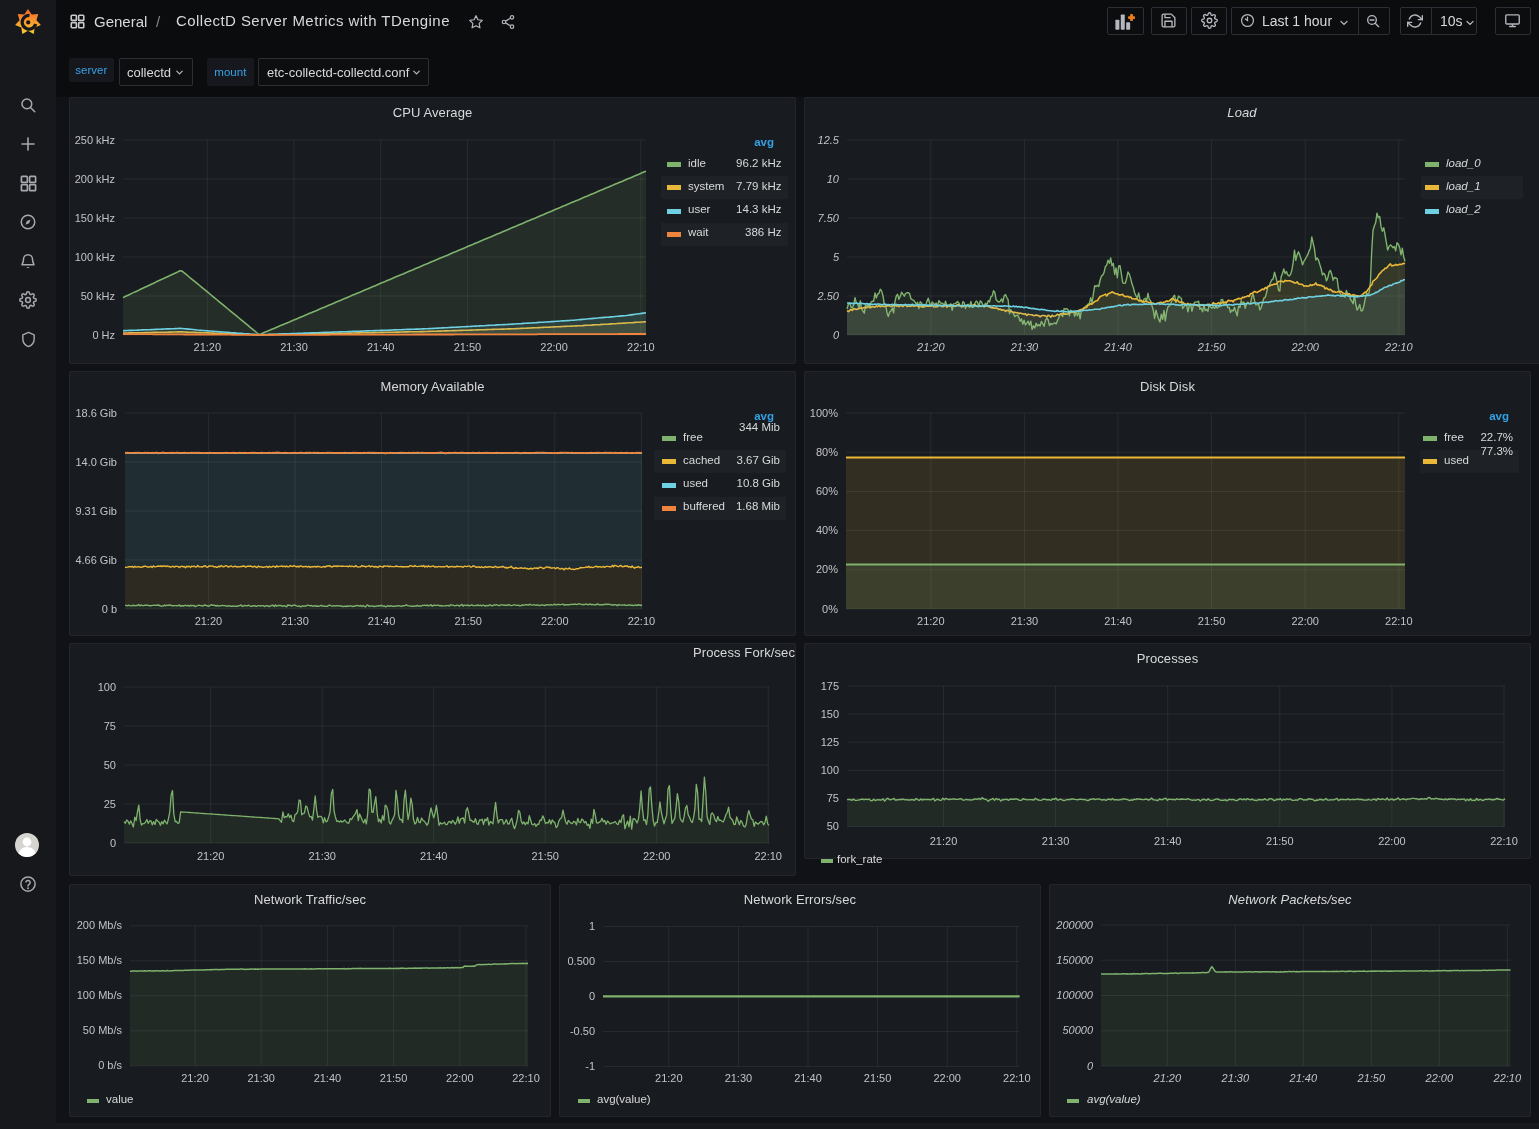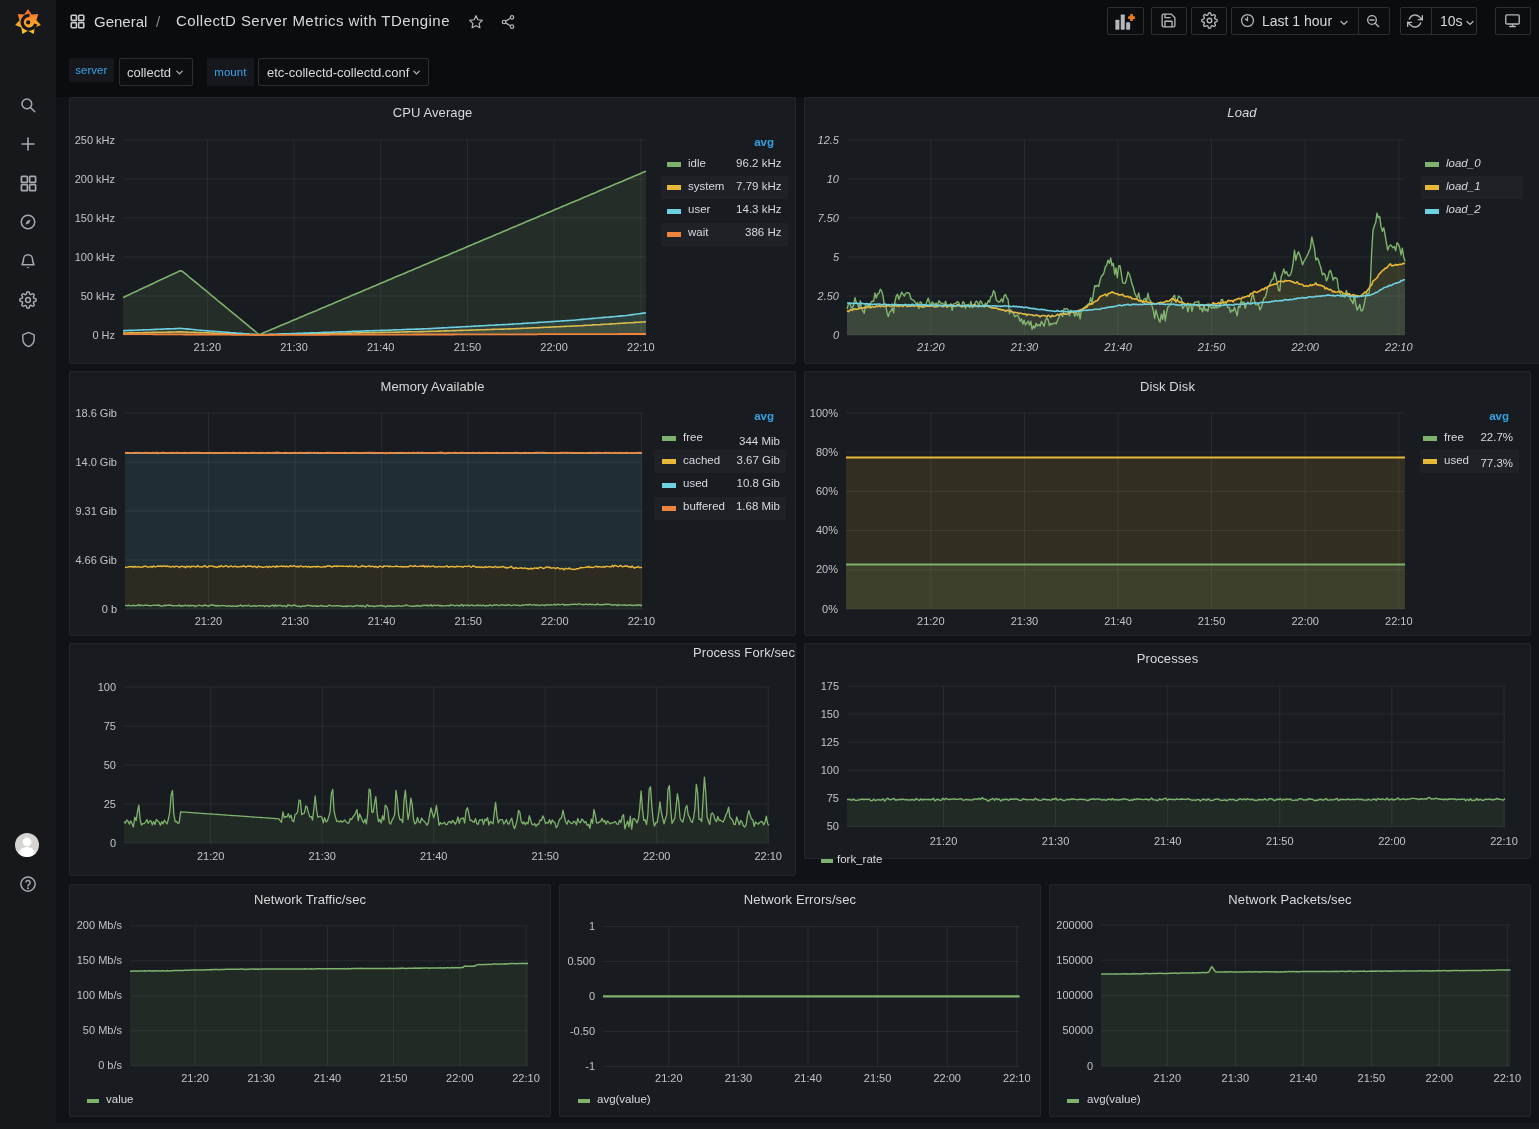--- a/index.html
+++ b/index.html
@@ -295,21 +295,21 @@
 <polygon points="55.0,81.1 56.2,81.3 57.5,81.1 58.7,81.2 59.9,81.3 61.2,81.2 62.4,81.3 63.6,81.4 64.9,81.1 66.1,81.4 67.3,81.1 68.6,81.1 69.8,81.3 71.0,81.4 72.3,81.3 73.5,81.2 74.7,81.2 76.0,81.2 77.2,81.1 78.4,81.3 79.7,81.2 80.9,81.5 82.1,81.2 83.4,81.2 84.6,81.3 85.8,81.1 87.1,81.2 88.3,81.6 89.5,81.2 90.8,81.4 92.0,81.1 93.3,80.9 94.5,81.3 95.7,81.2 97.0,81.3 98.2,81.2 99.4,81.2 100.7,81.1 101.9,81.4 103.1,81.1 104.4,81.4 105.6,81.2 106.8,81.1 108.1,81.2 109.3,81.4 110.5,81.3 111.8,81.3 113.0,81.3 114.2,81.1 115.5,81.4 116.7,81.2 117.9,81.2 119.2,81.2 120.4,81.2 121.6,81.1 122.9,81.2 124.1,81.1 125.3,81.2 126.6,81.0 127.8,81.5 129.0,81.1 130.3,81.3 131.5,81.3 132.7,81.4 134.0,81.5 135.2,81.3 136.4,81.3 137.7,81.2 138.9,81.4 140.1,81.1 141.4,81.2 142.6,81.3 143.8,81.3 145.1,81.4 146.3,81.4 147.5,81.3 148.8,81.3 150.0,81.3 151.2,81.4 152.5,81.3 153.7,81.4 154.9,81.2 156.2,81.0 157.4,81.2 158.6,81.3 159.9,81.5 161.1,81.4 162.3,81.5 163.6,81.2 164.8,81.4 166.1,81.2 167.3,81.3 168.5,81.2 169.8,81.1 171.0,81.3 172.2,81.3 173.5,81.4 174.7,81.1 175.9,81.4 177.2,81.4 178.4,81.4 179.6,81.4 180.9,81.2 182.1,80.9 183.3,81.4 184.6,81.1 185.8,81.2 187.0,81.4 188.3,81.3 189.5,81.3 190.7,81.3 192.0,81.0 193.2,81.5 194.4,81.2 195.7,81.2 196.9,81.3 198.1,81.2 199.4,81.1 200.6,81.2 201.8,81.2 203.1,81.2 204.3,81.5 205.5,81.1 206.8,81.0 208.0,81.1 209.2,81.1 210.5,81.4 211.7,81.3 212.9,81.4 214.2,81.3 215.4,81.1 216.6,81.4 217.9,81.3 219.1,81.5 220.3,81.3 221.6,81.2 222.8,81.3 224.0,81.3 225.3,81.0 226.5,81.4 227.7,81.4 229.0,81.4 230.2,81.1 231.4,81.0 232.7,81.2 233.9,81.3 235.1,81.3 236.4,81.1 237.6,81.4 238.8,81.1 240.1,81.1 241.3,81.2 242.6,81.2 243.8,81.2 245.0,81.1 246.3,81.4 247.5,81.1 248.7,81.3 250.0,81.4 251.2,81.2 252.4,81.3 253.7,81.4 254.9,81.5 256.1,81.4 257.4,81.1 258.6,81.0 259.8,81.2 261.1,81.1 262.3,81.3 263.5,81.3 264.8,81.2 266.0,81.4 267.2,81.4 268.5,81.2 269.7,81.3 270.9,81.4 272.2,81.2 273.4,81.3 274.6,81.1 275.9,81.3 277.1,81.3 278.3,81.2 279.6,81.3 280.8,81.3 282.0,81.3 283.3,81.2 284.5,81.2 285.7,81.1 287.0,81.5 288.2,81.3 289.4,81.3 290.7,81.2 291.9,81.3 293.1,81.3 294.4,81.2 295.6,81.2 296.8,81.4 298.1,81.1 299.3,81.1 300.5,81.3 301.8,81.1 303.0,81.3 304.2,81.1 305.5,81.3 306.7,81.4 307.9,81.3 309.2,81.4 310.4,81.2 311.6,81.2 312.9,81.2 314.1,81.3 315.4,81.7 316.6,81.2 317.8,81.5 319.1,81.2 320.3,81.1 321.5,81.2 322.8,81.3 324.0,81.3 325.2,81.3 326.5,81.3 327.7,81.3 328.9,81.4 330.2,81.1 331.4,81.3 332.6,81.1 333.9,81.3 335.1,81.2 336.3,81.3 337.6,81.2 338.8,81.1 340.0,81.2 341.3,81.3 342.5,81.4 343.7,81.0 345.0,81.3 346.2,81.3 347.4,81.1 348.7,81.1 349.9,81.2 351.1,81.3 352.4,81.0 353.6,81.2 354.8,81.2 356.1,81.3 357.3,81.4 358.5,81.4 359.8,81.2 361.0,81.2 362.2,81.3 363.5,81.4 364.7,81.4 365.9,81.3 367.2,81.4 368.4,81.1 369.6,81.1 370.9,80.9 372.1,81.1 373.3,81.3 374.6,81.4 375.8,81.7 377.0,81.3 378.3,81.3 379.5,81.1 380.7,81.2 382.0,81.2 383.2,81.2 384.4,81.2 385.7,81.1 386.9,81.4 388.2,81.3 389.4,81.4 390.6,81.0 391.9,81.1 393.1,81.2 394.3,81.4 395.6,81.2 396.8,81.3 398.0,81.2 399.3,81.3 400.5,81.2 401.7,81.3 403.0,81.1 404.2,81.2 405.4,81.3 406.7,81.3 407.9,81.3 409.1,81.2 410.4,81.3 411.6,81.2 412.8,81.3 414.1,81.4 415.3,81.1 416.5,81.4 417.8,81.2 419.0,81.2 420.2,81.5 421.5,81.4 422.7,81.3 423.9,81.4 425.2,81.4 426.4,81.2 427.6,81.3 428.9,81.2 430.1,81.3 431.3,81.2 432.6,81.3 433.8,81.3 435.0,81.2 436.3,81.2 437.5,81.3 438.7,81.4 440.0,81.2 441.2,81.2 442.4,81.3 443.7,81.4 444.9,81.2 446.1,80.9 447.4,81.3 448.6,81.2 449.8,81.2 451.1,81.6 452.3,81.2 453.5,81.3 454.8,81.1 456.0,81.3 457.2,81.4 458.5,81.3 459.7,81.2 460.9,81.3 462.2,81.3 463.4,81.4 464.7,81.3 465.9,81.2 467.1,81.0 468.4,81.2 469.6,81.2 470.8,81.1 472.1,81.1 473.3,81.0 474.5,81.1 475.8,81.3 477.0,81.2 478.2,81.2 479.5,81.2 480.7,81.2 481.9,81.4 483.2,81.5 484.4,81.3 485.6,81.5 486.9,81.2 488.1,81.3 489.3,81.5 490.6,81.2 491.8,81.1 493.0,81.2 494.3,81.0 495.5,81.0 496.7,81.4 498.0,81.1 499.2,81.2 500.4,81.2 501.7,81.1 502.9,81.3 504.1,81.3 505.4,81.4 506.6,81.3 507.8,81.3 509.1,81.4 510.3,81.4 511.5,81.2 512.8,81.3 514.0,81.2 515.2,81.5 516.5,81.4 517.7,81.3 518.9,81.2 520.2,81.3 521.4,81.1 522.6,81.3 523.9,81.3 525.1,81.3 526.3,81.2 527.6,81.3 528.8,81.1 530.0,81.2 531.3,81.2 532.5,81.2 533.7,81.2 535.0,81.1 536.2,81.1 537.5,81.2 538.7,81.1 539.9,81.2 541.2,81.1 542.4,81.3 543.6,81.5 544.9,81.1 546.1,81.2 547.3,81.4 548.6,81.3 549.8,81.4 551.0,81.0 552.3,81.2 553.5,81.5 554.7,81.2 556.0,81.3 557.2,81.0 558.4,81.4 559.7,81.5 560.9,81.2 562.1,81.3 563.4,81.3 564.6,81.5 565.8,81.2 567.1,81.0 568.3,81.5 569.5,81.1 570.8,81.3 572.0,81.0 572.0,195.3 570.8,195.5 569.5,195.6 568.3,194.5 567.1,195.4 565.8,195.3 564.6,196.2 563.4,195.4 562.1,194.0 560.9,195.5 559.7,194.6 558.4,195.0 557.2,193.7 556.0,194.4 554.7,194.0 553.5,194.6 552.3,194.8 551.0,193.5 549.8,193.7 548.6,194.7 547.3,194.3 546.1,193.7 544.9,193.3 543.6,194.7 542.4,193.3 541.2,194.9 539.9,194.7 538.7,194.6 537.5,194.4 536.2,194.4 535.0,195.3 533.7,194.5 532.5,195.1 531.3,195.0 530.0,194.8 528.8,194.7 527.6,195.1 526.3,194.1 525.1,194.6 523.9,195.1 522.6,195.6 521.4,195.1 520.2,195.5 518.9,194.3 517.7,195.4 516.5,194.8 515.2,195.4 514.0,195.6 512.8,195.6 511.5,195.7 510.3,195.5 509.1,196.6 507.8,196.8 506.6,196.6 505.4,197.2 504.1,197.5 502.9,197.1 501.7,197.4 500.4,196.9 499.2,195.9 498.0,197.1 496.7,196.7 495.5,196.3 494.3,197.8 493.0,196.9 491.8,196.3 490.6,197.0 489.3,196.9 488.1,195.6 486.9,195.7 485.6,196.8 484.4,195.8 483.2,195.9 481.9,196.0 480.7,196.1 479.5,195.1 478.2,195.5 477.0,194.8 475.8,195.2 474.5,196.2 473.3,196.6 472.1,195.7 470.8,195.4 469.6,195.3 468.4,196.6 467.1,196.0 465.9,196.3 464.7,195.9 463.4,196.3 462.2,197.1 460.9,196.1 459.7,196.8 458.5,197.0 457.2,196.5 456.0,196.5 454.8,195.8 453.5,196.5 452.3,196.1 451.1,195.8 449.8,196.1 448.6,196.3 447.4,196.4 446.1,195.7 444.9,196.0 443.7,196.6 442.4,195.5 441.2,194.3 440.0,195.4 438.7,195.4 437.5,196.1 436.3,195.5 435.0,195.7 433.8,194.7 432.6,194.5 431.3,195.1 430.1,194.9 428.9,195.2 427.6,195.7 426.4,194.9 425.2,194.3 423.9,195.5 422.7,195.1 421.5,195.2 420.2,194.7 419.0,194.7 417.8,195.0 416.5,195.3 415.3,194.5 414.1,195.5 412.8,195.5 411.6,194.8 410.4,195.5 409.1,195.0 407.9,195.0 406.7,195.3 405.4,195.0 404.2,194.0 403.0,193.9 401.7,195.0 400.5,195.1 399.3,194.0 398.0,194.1 396.8,194.6 395.6,194.4 394.3,194.3 393.1,195.3 391.9,194.7 390.6,194.4 389.4,194.6 388.2,194.5 386.9,194.2 385.7,195.0 384.4,194.6 383.2,195.0 382.0,194.3 380.7,194.7 379.5,194.6 378.3,195.4 377.0,193.8 375.8,194.3 374.6,194.9 373.3,194.7 372.1,194.9 370.9,194.7 369.6,194.6 368.4,194.5 367.2,195.2 365.9,194.7 364.7,195.1 363.5,193.9 362.2,194.1 361.0,194.6 359.8,194.7 358.5,193.7 357.3,195.0 356.1,194.2 354.8,195.0 353.6,193.5 352.4,194.5 351.1,193.9 349.9,194.4 348.7,194.4 347.4,194.6 346.2,194.4 345.0,193.5 343.7,194.6 342.5,194.3 341.3,193.9 340.0,193.6 338.8,194.8 337.6,194.6 336.3,194.8 335.1,194.6 333.9,194.8 332.6,195.0 331.4,194.4 330.2,194.7 328.9,194.6 327.7,194.5 326.5,194.0 325.2,194.5 324.0,194.6 322.8,194.6 321.5,194.6 320.3,194.1 319.1,194.8 317.8,193.9 316.6,194.1 315.4,194.4 314.1,193.8 312.9,195.2 311.6,194.7 310.4,194.3 309.2,194.2 307.9,195.6 306.7,194.7 305.5,194.5 304.2,195.0 303.0,194.4 301.8,194.2 300.5,194.9 299.3,193.7 298.1,194.2 296.8,194.4 295.6,195.0 294.4,194.1 293.1,194.4 291.9,193.5 290.7,194.7 289.4,194.9 288.2,195.1 287.0,194.7 285.7,193.6 284.5,194.7 283.3,194.6 282.0,194.1 280.8,194.6 279.6,193.7 278.3,194.8 277.1,194.1 275.9,194.4 274.6,194.4 273.4,194.3 272.2,194.3 270.9,194.2 269.7,194.1 268.5,194.0 267.2,194.5 266.0,194.0 264.8,194.4 263.5,194.0 262.3,195.0 261.1,194.7 259.8,193.8 258.6,194.0 257.4,194.0 256.1,194.5 254.9,195.0 253.7,194.4 252.4,195.1 251.2,195.2 250.0,194.8 248.7,194.6 247.5,194.3 246.3,195.1 245.0,194.4 243.8,194.7 242.6,194.7 241.3,194.7 240.1,195.5 238.8,194.3 237.6,195.0 236.4,194.5 235.1,194.4 233.9,194.8 232.7,194.8 231.4,194.0 230.2,194.0 229.0,195.1 227.7,194.2 226.5,194.9 225.3,194.4 224.0,193.5 222.8,194.5 221.6,194.4 220.3,193.6 219.1,194.7 217.9,194.9 216.6,194.0 215.4,194.9 214.2,194.1 212.9,194.7 211.7,193.9 210.5,194.4 209.2,194.4 208.0,194.9 206.8,193.7 205.5,195.3 204.3,194.6 203.1,194.2 201.8,195.0 200.6,195.1 199.4,194.2 198.1,195.6 196.9,194.4 195.7,194.7 194.4,195.1 193.2,195.2 192.0,195.2 190.7,194.7 189.5,194.9 188.3,194.0 187.0,195.6 185.8,195.0 184.6,194.1 183.3,195.0 182.1,194.8 180.9,194.0 179.6,194.3 178.4,194.1 177.2,194.3 175.9,195.3 174.7,194.2 173.5,194.0 172.2,194.5 171.0,194.4 169.8,194.9 168.5,194.7 167.3,195.1 166.1,194.5 164.8,194.1 163.6,194.9 162.3,194.8 161.1,193.9 159.9,194.4 158.6,195.1 157.4,194.3 156.2,193.7 154.9,194.2 153.7,194.8 152.5,194.5 151.2,193.5 150.0,194.9 148.8,194.1 147.5,195.2 146.3,195.2 145.1,194.6 143.8,194.9 142.6,194.0 141.4,194.1 140.1,194.0 138.9,194.0 137.7,195.4 136.4,194.9 135.2,193.7 134.0,194.0 132.7,195.0 131.5,194.7 130.3,194.9 129.0,194.9 127.8,193.5 126.6,194.8 125.3,195.0 124.1,194.2 122.9,194.6 121.6,194.2 120.4,195.4 119.2,194.1 117.9,194.8 116.7,194.2 115.5,195.7 114.2,194.5 113.0,194.9 111.8,194.2 110.5,194.6 109.3,195.6 108.1,194.4 106.8,194.4 105.6,194.2 104.4,195.2 103.1,194.2 101.9,194.7 100.7,195.0 99.4,194.5 98.2,194.5 97.0,193.9 95.7,194.6 94.5,193.9 93.3,194.0 92.0,194.5 90.8,194.0 89.5,194.4 88.3,194.0 87.1,194.4 85.8,194.9 84.6,194.8 83.4,193.9 82.1,195.5 80.9,194.3 79.7,195.0 78.4,194.9 77.2,195.0 76.0,194.3 74.7,194.3 73.5,194.5 72.3,195.0 71.0,195.2 69.8,195.1 68.6,194.7 67.3,194.8 66.1,195.2 64.9,194.3 63.6,195.5 62.4,194.5 61.2,194.8 59.9,194.7 58.7,194.7 57.5,195.1 56.2,195.4 55.0,195.2" fill="#6ED0E0" fill-opacity="0.1" stroke="none"></polygon>
 <polyline points="55.0,233.4 56.2,233.4 57.5,233.8 58.7,233.2 59.9,233.7 61.2,233.9 62.4,233.5 63.6,233.3 64.9,233.8 66.1,233.4 67.3,233.6 68.6,232.5 69.8,233.8 71.0,233.0 72.3,233.6 73.5,233.6 74.7,233.3 76.0,233.2 77.2,233.1 78.4,233.4 79.7,233.8 80.9,233.8 82.1,233.4 83.4,233.4 84.6,233.1 85.8,233.4 87.1,233.2 88.3,233.0 89.5,233.5 90.8,234.1 92.0,234.0 93.3,234.1 94.5,233.0 95.7,233.9 97.0,233.2 98.2,233.4 99.4,233.0 100.7,233.2 101.9,233.7 103.1,233.7 104.4,233.6 105.6,233.6 106.8,233.8 108.1,233.6 109.3,233.0 110.5,234.3 111.8,233.5 113.0,234.0 114.2,233.6 115.5,233.3 116.7,233.7 117.9,233.4 119.2,234.2 120.4,233.2 121.6,233.9 122.9,233.4 124.1,233.6 125.3,234.6 126.6,233.9 127.8,233.6 129.0,233.1 130.3,233.6 131.5,233.6 132.7,234.2 134.0,233.2 135.2,233.0 136.4,233.7 137.7,233.8 138.9,234.3 140.1,233.4 141.4,232.7 142.6,233.4 143.8,233.2 145.1,233.5 146.3,234.1 147.5,233.2 148.8,234.2 150.0,233.8 151.2,233.6 152.5,233.4 153.7,233.6 154.9,233.6 156.2,234.0 157.4,234.2 158.6,233.7 159.9,234.0 161.1,234.2 162.3,234.2 163.6,233.9 164.8,234.4 166.1,234.2 167.3,234.4 168.5,233.7 169.8,233.6 171.0,233.0 172.2,234.3 173.5,234.0 174.7,233.4 175.9,233.8 177.2,233.9 178.4,233.1 179.6,233.9 180.9,234.2 182.1,234.3 183.3,233.7 184.6,233.7 185.8,234.3 187.0,234.2 188.3,233.6 189.5,233.6 190.7,234.0 192.0,233.6 193.2,233.6 194.4,234.5 195.7,233.9 196.9,233.7 198.1,234.0 199.4,234.6 200.6,233.9 201.8,233.5 203.1,233.2 204.3,234.6 205.5,232.9 206.8,234.2 208.0,233.5 209.2,233.4 210.5,233.5 211.7,233.8 212.9,234.3 214.2,233.6 215.4,234.1 216.6,234.8 217.9,232.8 219.1,233.6 220.3,233.2 221.6,234.2 222.8,233.3 224.0,233.3 225.3,233.3 226.5,233.9 227.7,234.3 229.0,233.9 230.2,234.7 231.4,234.5 232.7,233.9 233.9,234.3 235.1,234.0 236.4,233.9 237.6,233.2 238.8,233.4 240.1,233.9 241.3,233.5 242.6,234.2 243.8,234.0 245.0,233.6 246.3,234.4 247.5,234.0 248.7,234.4 250.0,233.9 251.2,233.3 252.4,234.2 253.7,233.8 254.9,234.3 256.1,234.4 257.4,234.4 258.6,233.4 259.8,233.1 261.1,233.8 262.3,234.2 263.5,233.7 264.8,234.1 266.0,233.7 267.2,233.8 268.5,233.9 269.7,233.7 270.9,234.2 272.2,234.1 273.4,234.6 274.6,234.1 275.9,234.5 277.1,234.0 278.3,234.3 279.6,233.9 280.8,233.8 282.0,234.5 283.3,234.3 284.5,234.3 285.7,233.7 287.0,233.4 288.2,233.7 289.4,234.1 290.7,233.5 291.9,234.6 293.1,233.5 294.4,234.3 295.6,235.0 296.8,233.0 298.1,233.4 299.3,234.4 300.5,234.0 301.8,234.1 303.0,234.0 304.2,234.6 305.5,234.3 306.7,233.9 307.9,234.0 309.2,233.6 310.4,234.0 311.6,233.2 312.9,234.3 314.1,233.9 315.4,234.7 316.6,234.5 317.8,233.5 319.1,234.4 320.3,233.8 321.5,234.0 322.8,234.4 324.0,234.1 325.2,234.2 326.5,234.1 327.7,233.7 328.9,233.7 330.2,234.1 331.4,234.3 332.6,233.8 333.9,233.9 335.1,233.5 336.3,232.9 337.6,233.6 338.8,233.9 340.0,233.9 341.3,234.2 342.5,234.2 343.7,234.2 345.0,234.0 346.2,234.0 347.4,233.5 348.7,234.0 349.9,233.9 351.1,234.2 352.4,233.2 353.6,233.6 354.8,233.1 356.1,233.5 357.3,233.2 358.5,233.8 359.8,233.5 361.0,232.7 362.2,234.2 363.5,233.3 364.7,233.1 365.9,233.5 367.2,233.4 368.4,233.2 369.6,233.9 370.9,233.5 372.1,234.0 373.3,233.9 374.6,233.9 375.8,233.7 377.0,233.6 378.3,233.4 379.5,234.1 380.7,232.8 382.0,233.1 383.2,233.3 384.4,233.7 385.7,233.6 386.9,233.3 388.2,233.4 389.4,234.2 390.6,233.2 391.9,232.4 393.1,234.2 394.3,233.1 395.6,233.4 396.8,233.5 398.0,233.0 399.3,233.9 400.5,233.4 401.7,232.9 403.0,233.5 404.2,233.6 405.4,233.4 406.7,233.6 407.9,232.8 409.1,233.7 410.4,233.1 411.6,233.9 412.8,233.1 414.1,233.4 415.3,234.3 416.5,233.4 417.8,233.7 419.0,233.5 420.2,232.7 421.5,233.7 422.7,233.7 423.9,232.8 425.2,233.2 426.4,232.7 427.6,233.2 428.9,233.6 430.1,233.3 431.3,232.8 432.6,232.9 433.8,233.2 435.0,233.2 436.3,233.3 437.5,233.4 438.7,232.5 440.0,233.2 441.2,233.6 442.4,233.4 443.7,232.9 444.9,232.9 446.1,233.2 447.4,233.4 448.6,233.1 449.8,233.8 451.1,233.6 452.3,232.8 453.5,233.3 454.8,232.9 456.0,232.6 457.2,232.8 458.5,233.1 459.7,232.2 460.9,232.8 462.2,233.2 463.4,232.8 464.7,232.9 465.9,233.3 467.1,233.0 468.4,233.1 469.6,233.7 470.8,233.0 472.1,233.0 473.3,233.1 474.5,233.5 475.8,233.0 477.0,232.8 478.2,232.8 479.5,233.2 480.7,232.5 481.9,233.2 483.2,232.8 484.4,232.2 485.6,232.9 486.9,232.8 488.1,232.2 489.3,232.7 490.6,232.6 491.8,232.4 493.0,232.1 494.3,233.3 495.5,232.7 496.7,232.8 498.0,232.8 499.2,232.7 500.4,232.6 501.7,232.2 502.9,232.6 504.1,232.2 505.4,232.1 506.6,232.6 507.8,232.3 509.1,231.7 510.3,232.2 511.5,232.6 512.8,232.4 514.0,232.7 515.2,232.3 516.5,232.1 517.7,232.7 518.9,232.5 520.2,232.0 521.4,232.7 522.6,232.4 523.9,232.9 525.1,232.8 526.3,232.7 527.6,231.8 528.8,232.7 530.0,232.8 531.3,232.8 532.5,232.7 533.7,232.4 535.0,232.6 536.2,231.9 537.5,232.6 538.7,232.2 539.9,232.6 541.2,232.5 542.4,233.3 543.6,232.8 544.9,232.8 546.1,232.9 547.3,233.7 548.6,232.6 549.8,233.0 551.0,233.1 552.3,233.0 553.5,233.1 554.7,232.8 556.0,233.5 557.2,233.4 558.4,233.0 559.7,233.0 560.9,233.2 562.1,233.3 563.4,233.5 564.6,233.2 565.8,232.8 567.1,233.6 568.3,232.7 569.5,233.0 570.8,233.5 572.0,233.0" fill="none" stroke="#7EB26D" stroke-width="1.4" stroke-linejoin="round"></polyline>
 <polyline points="55.0,195.2 56.2,195.4 57.5,195.1 58.7,194.7 59.9,194.7 61.2,194.8 62.4,194.5 63.6,195.5 64.9,194.3 66.1,195.2 67.3,194.8 68.6,194.7 69.8,195.1 71.0,195.2 72.3,195.0 73.5,194.5 74.7,194.3 76.0,194.3 77.2,195.0 78.4,194.9 79.7,195.0 80.9,194.3 82.1,195.5 83.4,193.9 84.6,194.8 85.8,194.9 87.1,194.4 88.3,194.0 89.5,194.4 90.8,194.0 92.0,194.5 93.3,194.0 94.5,193.9 95.7,194.6 97.0,193.9 98.2,194.5 99.4,194.5 100.7,195.0 101.9,194.7 103.1,194.2 104.4,195.2 105.6,194.2 106.8,194.4 108.1,194.4 109.3,195.6 110.5,194.6 111.8,194.2 113.0,194.9 114.2,194.5 115.5,195.7 116.7,194.2 117.9,194.8 119.2,194.1 120.4,195.4 121.6,194.2 122.9,194.6 124.1,194.2 125.3,195.0 126.6,194.8 127.8,193.5 129.0,194.9 130.3,194.9 131.5,194.7 132.7,195.0 134.0,194.0 135.2,193.7 136.4,194.9 137.7,195.4 138.9,194.0 140.1,194.0 141.4,194.1 142.6,194.0 143.8,194.9 145.1,194.6 146.3,195.2 147.5,195.2 148.8,194.1 150.0,194.9 151.2,193.5 152.5,194.5 153.7,194.8 154.9,194.2 156.2,193.7 157.4,194.3 158.6,195.1 159.9,194.4 161.1,193.9 162.3,194.8 163.6,194.9 164.8,194.1 166.1,194.5 167.3,195.1 168.5,194.7 169.8,194.9 171.0,194.4 172.2,194.5 173.5,194.0 174.7,194.2 175.9,195.3 177.2,194.3 178.4,194.1 179.6,194.3 180.9,194.0 182.1,194.8 183.3,195.0 184.6,194.1 185.8,195.0 187.0,195.6 188.3,194.0 189.5,194.9 190.7,194.7 192.0,195.2 193.2,195.2 194.4,195.1 195.7,194.7 196.9,194.4 198.1,195.6 199.4,194.2 200.6,195.1 201.8,195.0 203.1,194.2 204.3,194.6 205.5,195.3 206.8,193.7 208.0,194.9 209.2,194.4 210.5,194.4 211.7,193.9 212.9,194.7 214.2,194.1 215.4,194.9 216.6,194.0 217.9,194.9 219.1,194.7 220.3,193.6 221.6,194.4 222.8,194.5 224.0,193.5 225.3,194.4 226.5,194.9 227.7,194.2 229.0,195.1 230.2,194.0 231.4,194.0 232.7,194.8 233.9,194.8 235.1,194.4 236.4,194.5 237.6,195.0 238.8,194.3 240.1,195.5 241.3,194.7 242.6,194.7 243.8,194.7 245.0,194.4 246.3,195.1 247.5,194.3 248.7,194.6 250.0,194.8 251.2,195.2 252.4,195.1 253.7,194.4 254.9,195.0 256.1,194.5 257.4,194.0 258.6,194.0 259.8,193.8 261.1,194.7 262.3,195.0 263.5,194.0 264.8,194.4 266.0,194.0 267.2,194.5 268.5,194.0 269.7,194.1 270.9,194.2 272.2,194.3 273.4,194.3 274.6,194.4 275.9,194.4 277.1,194.1 278.3,194.8 279.6,193.7 280.8,194.6 282.0,194.1 283.3,194.6 284.5,194.7 285.7,193.6 287.0,194.7 288.2,195.1 289.4,194.9 290.7,194.7 291.9,193.5 293.1,194.4 294.4,194.1 295.6,195.0 296.8,194.4 298.1,194.2 299.3,193.7 300.5,194.9 301.8,194.2 303.0,194.4 304.2,195.0 305.5,194.5 306.7,194.7 307.9,195.6 309.2,194.2 310.4,194.3 311.6,194.7 312.9,195.2 314.1,193.8 315.4,194.4 316.6,194.1 317.8,193.9 319.1,194.8 320.3,194.1 321.5,194.6 322.8,194.6 324.0,194.6 325.2,194.5 326.5,194.0 327.7,194.5 328.9,194.6 330.2,194.7 331.4,194.4 332.6,195.0 333.9,194.8 335.1,194.6 336.3,194.8 337.6,194.6 338.8,194.8 340.0,193.6 341.3,193.9 342.5,194.3 343.7,194.6 345.0,193.5 346.2,194.4 347.4,194.6 348.7,194.4 349.9,194.4 351.1,193.9 352.4,194.5 353.6,193.5 354.8,195.0 356.1,194.2 357.3,195.0 358.5,193.7 359.8,194.7 361.0,194.6 362.2,194.1 363.5,193.9 364.7,195.1 365.9,194.7 367.2,195.2 368.4,194.5 369.6,194.6 370.9,194.7 372.1,194.9 373.3,194.7 374.6,194.9 375.8,194.3 377.0,193.8 378.3,195.4 379.5,194.6 380.7,194.7 382.0,194.3 383.2,195.0 384.4,194.6 385.7,195.0 386.9,194.2 388.2,194.5 389.4,194.6 390.6,194.4 391.9,194.7 393.1,195.3 394.3,194.3 395.6,194.4 396.8,194.6 398.0,194.1 399.3,194.0 400.5,195.1 401.7,195.0 403.0,193.9 404.2,194.0 405.4,195.0 406.7,195.3 407.9,195.0 409.1,195.0 410.4,195.5 411.6,194.8 412.8,195.5 414.1,195.5 415.3,194.5 416.5,195.3 417.8,195.0 419.0,194.7 420.2,194.7 421.5,195.2 422.7,195.1 423.9,195.5 425.2,194.3 426.4,194.9 427.6,195.7 428.9,195.2 430.1,194.9 431.3,195.1 432.6,194.5 433.8,194.7 435.0,195.7 436.3,195.5 437.5,196.1 438.7,195.4 440.0,195.4 441.2,194.3 442.4,195.5 443.7,196.6 444.9,196.0 446.1,195.7 447.4,196.4 448.6,196.3 449.8,196.1 451.1,195.8 452.3,196.1 453.5,196.5 454.8,195.8 456.0,196.5 457.2,196.5 458.5,197.0 459.7,196.8 460.9,196.1 462.2,197.1 463.4,196.3 464.7,195.9 465.9,196.3 467.1,196.0 468.4,196.6 469.6,195.3 470.8,195.4 472.1,195.7 473.3,196.6 474.5,196.2 475.8,195.2 477.0,194.8 478.2,195.5 479.5,195.1 480.7,196.1 481.9,196.0 483.2,195.9 484.4,195.8 485.6,196.8 486.9,195.7 488.1,195.6 489.3,196.9 490.6,197.0 491.8,196.3 493.0,196.9 494.3,197.8 495.5,196.3 496.7,196.7 498.0,197.1 499.2,195.9 500.4,196.9 501.7,197.4 502.9,197.1 504.1,197.5 505.4,197.2 506.6,196.6 507.8,196.8 509.1,196.6 510.3,195.5 511.5,195.7 512.8,195.6 514.0,195.6 515.2,195.4 516.5,194.8 517.7,195.4 518.9,194.3 520.2,195.5 521.4,195.1 522.6,195.6 523.9,195.1 525.1,194.6 526.3,194.1 527.6,195.1 528.8,194.7 530.0,194.8 531.3,195.0 532.5,195.1 533.7,194.5 535.0,195.3 536.2,194.4 537.5,194.4 538.7,194.6 539.9,194.7 541.2,194.9 542.4,193.3 543.6,194.7 544.9,193.3 546.1,193.7 547.3,194.3 548.6,194.7 549.8,193.7 551.0,193.5 552.3,194.8 553.5,194.6 554.7,194.0 556.0,194.4 557.2,193.7 558.4,195.0 559.7,194.6 560.9,195.5 562.1,194.0 563.4,195.4 564.6,196.2 565.8,195.3 567.1,195.4 568.3,194.5 569.5,195.6 570.8,195.5 572.0,195.3" fill="none" stroke="#EAB839" stroke-width="1.4" stroke-linejoin="round"></polyline>
 <polyline points="55.0,81.1 56.2,81.3 57.5,81.1 58.7,81.2 59.9,81.3 61.2,81.2 62.4,81.3 63.6,81.4 64.9,81.1 66.1,81.4 67.3,81.1 68.6,81.1 69.8,81.3 71.0,81.4 72.3,81.3 73.5,81.2 74.7,81.2 76.0,81.2 77.2,81.1 78.4,81.3 79.7,81.2 80.9,81.5 82.1,81.2 83.4,81.2 84.6,81.3 85.8,81.1 87.1,81.2 88.3,81.6 89.5,81.2 90.8,81.4 92.0,81.1 93.3,80.9 94.5,81.3 95.7,81.2 97.0,81.3 98.2,81.2 99.4,81.2 100.7,81.1 101.9,81.4 103.1,81.1 104.4,81.4 105.6,81.2 106.8,81.1 108.1,81.2 109.3,81.4 110.5,81.3 111.8,81.3 113.0,81.3 114.2,81.1 115.5,81.4 116.7,81.2 117.9,81.2 119.2,81.2 120.4,81.2 121.6,81.1 122.9,81.2 124.1,81.1 125.3,81.2 126.6,81.0 127.8,81.5 129.0,81.1 130.3,81.3 131.5,81.3 132.7,81.4 134.0,81.5 135.2,81.3 136.4,81.3 137.7,81.2 138.9,81.4 140.1,81.1 141.4,81.2 142.6,81.3 143.8,81.3 145.1,81.4 146.3,81.4 147.5,81.3 148.8,81.3 150.0,81.3 151.2,81.4 152.5,81.3 153.7,81.4 154.9,81.2 156.2,81.0 157.4,81.2 158.6,81.3 159.9,81.5 161.1,81.4 162.3,81.5 163.6,81.2 164.8,81.4 166.1,81.2 167.3,81.3 168.5,81.2 169.8,81.1 171.0,81.3 172.2,81.3 173.5,81.4 174.7,81.1 175.9,81.4 177.2,81.4 178.4,81.4 179.6,81.4 180.9,81.2 182.1,80.9 183.3,81.4 184.6,81.1 185.8,81.2 187.0,81.4 188.3,81.3 189.5,81.3 190.7,81.3 192.0,81.0 193.2,81.5 194.4,81.2 195.7,81.2 196.9,81.3 198.1,81.2 199.4,81.1 200.6,81.2 201.8,81.2 203.1,81.2 204.3,81.5 205.5,81.1 206.8,81.0 208.0,81.1 209.2,81.1 210.5,81.4 211.7,81.3 212.9,81.4 214.2,81.3 215.4,81.1 216.6,81.4 217.9,81.3 219.1,81.5 220.3,81.3 221.6,81.2 222.8,81.3 224.0,81.3 225.3,81.0 226.5,81.4 227.7,81.4 229.0,81.4 230.2,81.1 231.4,81.0 232.7,81.2 233.9,81.3 235.1,81.3 236.4,81.1 237.6,81.4 238.8,81.1 240.1,81.1 241.3,81.2 242.6,81.2 243.8,81.2 245.0,81.1 246.3,81.4 247.5,81.1 248.7,81.3 250.0,81.4 251.2,81.2 252.4,81.3 253.7,81.4 254.9,81.5 256.1,81.4 257.4,81.1 258.6,81.0 259.8,81.2 261.1,81.1 262.3,81.3 263.5,81.3 264.8,81.2 266.0,81.4 267.2,81.4 268.5,81.2 269.7,81.3 270.9,81.4 272.2,81.2 273.4,81.3 274.6,81.1 275.9,81.3 277.1,81.3 278.3,81.2 279.6,81.3 280.8,81.3 282.0,81.3 283.3,81.2 284.5,81.2 285.7,81.1 287.0,81.5 288.2,81.3 289.4,81.3 290.7,81.2 291.9,81.3 293.1,81.3 294.4,81.2 295.6,81.2 296.8,81.4 298.1,81.1 299.3,81.1 300.5,81.3 301.8,81.1 303.0,81.3 304.2,81.1 305.5,81.3 306.7,81.4 307.9,81.3 309.2,81.4 310.4,81.2 311.6,81.2 312.9,81.2 314.1,81.3 315.4,81.7 316.6,81.2 317.8,81.5 319.1,81.2 320.3,81.1 321.5,81.2 322.8,81.3 324.0,81.3 325.2,81.3 326.5,81.3 327.7,81.3 328.9,81.4 330.2,81.1 331.4,81.3 332.6,81.1 333.9,81.3 335.1,81.2 336.3,81.3 337.6,81.2 338.8,81.1 340.0,81.2 341.3,81.3 342.5,81.4 343.7,81.0 345.0,81.3 346.2,81.3 347.4,81.1 348.7,81.1 349.9,81.2 351.1,81.3 352.4,81.0 353.6,81.2 354.8,81.2 356.1,81.3 357.3,81.4 358.5,81.4 359.8,81.2 361.0,81.2 362.2,81.3 363.5,81.4 364.7,81.4 365.9,81.3 367.2,81.4 368.4,81.1 369.6,81.1 370.9,80.9 372.1,81.1 373.3,81.3 374.6,81.4 375.8,81.7 377.0,81.3 378.3,81.3 379.5,81.1 380.7,81.2 382.0,81.2 383.2,81.2 384.4,81.2 385.7,81.1 386.9,81.4 388.2,81.3 389.4,81.4 390.6,81.0 391.9,81.1 393.1,81.2 394.3,81.4 395.6,81.2 396.8,81.3 398.0,81.2 399.3,81.3 400.5,81.2 401.7,81.3 403.0,81.1 404.2,81.2 405.4,81.3 406.7,81.3 407.9,81.3 409.1,81.2 410.4,81.3 411.6,81.2 412.8,81.3 414.1,81.4 415.3,81.1 416.5,81.4 417.8,81.2 419.0,81.2 420.2,81.5 421.5,81.4 422.7,81.3 423.9,81.4 425.2,81.4 426.4,81.2 427.6,81.3 428.9,81.2 430.1,81.3 431.3,81.2 432.6,81.3 433.8,81.3 435.0,81.2 436.3,81.2 437.5,81.3 438.7,81.4 440.0,81.2 441.2,81.2 442.4,81.3 443.7,81.4 444.9,81.2 446.1,80.9 447.4,81.3 448.6,81.2 449.8,81.2 451.1,81.6 452.3,81.2 453.5,81.3 454.8,81.1 456.0,81.3 457.2,81.4 458.5,81.3 459.7,81.2 460.9,81.3 462.2,81.3 463.4,81.4 464.7,81.3 465.9,81.2 467.1,81.0 468.4,81.2 469.6,81.2 470.8,81.1 472.1,81.1 473.3,81.0 474.5,81.1 475.8,81.3 477.0,81.2 478.2,81.2 479.5,81.2 480.7,81.2 481.9,81.4 483.2,81.5 484.4,81.3 485.6,81.5 486.9,81.2 488.1,81.3 489.3,81.5 490.6,81.2 491.8,81.1 493.0,81.2 494.3,81.0 495.5,81.0 496.7,81.4 498.0,81.1 499.2,81.2 500.4,81.2 501.7,81.1 502.9,81.3 504.1,81.3 505.4,81.4 506.6,81.3 507.8,81.3 509.1,81.4 510.3,81.4 511.5,81.2 512.8,81.3 514.0,81.2 515.2,81.5 516.5,81.4 517.7,81.3 518.9,81.2 520.2,81.3 521.4,81.1 522.6,81.3 523.9,81.3 525.1,81.3 526.3,81.2 527.6,81.3 528.8,81.1 530.0,81.2 531.3,81.2 532.5,81.2 533.7,81.2 535.0,81.1 536.2,81.1 537.5,81.2 538.7,81.1 539.9,81.2 541.2,81.1 542.4,81.3 543.6,81.5 544.9,81.1 546.1,81.2 547.3,81.4 548.6,81.3 549.8,81.4 551.0,81.0 552.3,81.2 553.5,81.5 554.7,81.2 556.0,81.3 557.2,81.0 558.4,81.4 559.7,81.5 560.9,81.2 562.1,81.3 563.4,81.3 564.6,81.5 565.8,81.2 567.1,81.0 568.3,81.5 569.5,81.1 570.8,81.3 572.0,81.0" fill="none" stroke="#6ED0E0" stroke-width="1.2" stroke-linejoin="round"></polyline>
 <polyline points="55.0,80.6 56.2,80.8 57.5,80.7 58.7,80.8 59.9,80.9 61.2,80.8 62.4,80.8 63.6,80.9 64.9,80.7 66.1,81.0 67.3,80.7 68.6,80.7 69.8,80.8 71.0,80.9 72.3,80.9 73.5,80.8 74.7,80.7 76.0,80.8 77.2,80.7 78.4,80.9 79.7,80.8 80.9,81.0 82.1,80.7 83.4,80.8 84.6,80.9 85.8,80.7 87.1,80.7 88.3,81.2 89.5,80.8 90.8,81.0 92.0,80.7 93.3,80.5 94.5,80.9 95.7,80.8 97.0,80.9 98.2,80.8 99.4,80.8 100.7,80.7 101.9,81.0 103.1,80.6 104.4,81.0 105.6,80.8 106.8,80.7 108.1,80.7 109.3,81.0 110.5,80.9 111.8,80.9 113.0,80.8 114.2,80.7 115.5,81.0 116.7,80.8 117.9,80.8 119.2,80.8 120.4,80.8 121.6,80.6 122.9,80.8 124.1,80.7 125.3,80.8 126.6,80.6 127.8,81.1 129.0,80.7 130.3,80.9 131.5,80.9 132.7,81.0 134.0,81.1 135.2,80.9 136.4,80.9 137.7,80.8 138.9,81.0 140.1,80.7 141.4,80.8 142.6,80.9 143.8,80.9 145.1,80.9 146.3,81.0 147.5,80.9 148.8,80.8 150.0,80.9 151.2,81.0 152.5,80.9 153.7,80.9 154.9,80.8 156.2,80.6 157.4,80.8 158.6,80.9 159.9,81.0 161.1,81.0 162.3,81.0 163.6,80.7 164.8,80.9 166.1,80.8 167.3,80.9 168.5,80.8 169.8,80.7 171.0,80.9 172.2,80.9 173.5,80.9 174.7,80.7 175.9,81.0 177.2,81.0 178.4,81.0 179.6,81.0 180.9,80.8 182.1,80.5 183.3,81.0 184.6,80.7 185.8,80.8 187.0,81.0 188.3,80.9 189.5,80.9 190.7,80.9 192.0,80.6 193.2,81.1 194.4,80.8 195.7,80.8 196.9,80.9 198.1,80.8 199.4,80.7 200.6,80.8 201.8,80.8 203.1,80.7 204.3,81.1 205.5,80.6 206.8,80.5 208.0,80.7 209.2,80.7 210.5,81.0 211.7,80.8 212.9,80.9 214.2,80.9 215.4,80.7 216.6,80.9 217.9,80.8 219.1,81.1 220.3,80.9 221.6,80.8 222.8,80.9 224.0,80.9 225.3,80.6 226.5,81.0 227.7,81.0 229.0,80.9 230.2,80.7 231.4,80.6 232.7,80.8 233.9,80.9 235.1,80.9 236.4,80.7 237.6,80.9 238.8,80.6 240.1,80.7 241.3,80.8 242.6,80.8 243.8,80.7 245.0,80.6 246.3,81.0 247.5,80.7 248.7,80.9 250.0,80.9 251.2,80.8 252.4,80.9 253.7,81.0 254.9,81.0 256.1,81.0 257.4,80.6 258.6,80.6 259.8,80.8 261.1,80.7 262.3,80.9 263.5,80.8 264.8,80.8 266.0,81.0 267.2,81.0 268.5,80.8 269.7,80.9 270.9,81.0 272.2,80.8 273.4,80.9 274.6,80.7 275.9,80.8 277.1,80.9 278.3,80.8 279.6,80.9 280.8,80.9 282.0,80.9 283.3,80.7 284.5,80.8 285.7,80.7 287.0,81.0 288.2,80.9 289.4,80.9 290.7,80.8 291.9,80.9 293.1,80.9 294.4,80.7 295.6,80.8 296.8,81.0 298.1,80.7 299.3,80.7 300.5,80.9 301.8,80.7 303.0,80.9 304.2,80.7 305.5,80.9 306.7,80.9 307.9,80.9 309.2,80.9 310.4,80.8 311.6,80.8 312.9,80.8 314.1,80.9 315.4,81.3 316.6,80.8 317.8,81.1 319.1,80.8 320.3,80.7 321.5,80.8 322.8,80.9 324.0,80.9 325.2,80.8 326.5,80.9 327.7,80.9 328.9,80.9 330.2,80.7 331.4,80.8 332.6,80.7 333.9,80.9 335.1,80.8 336.3,80.9 337.6,80.8 338.8,80.7 340.0,80.8 341.3,80.9 342.5,80.9 343.7,80.6 345.0,80.9 346.2,80.9 347.4,80.6 348.7,80.7 349.9,80.8 351.1,80.9 352.4,80.5 353.6,80.8 354.8,80.8 356.1,80.9 357.3,81.0 358.5,81.0 359.8,80.8 361.0,80.8 362.2,80.9 363.5,81.0 364.7,81.0 365.9,80.9 367.2,81.0 368.4,80.7 369.6,80.7 370.9,80.5 372.1,80.7 373.3,80.9 374.6,80.9 375.8,81.3 377.0,80.9 378.3,80.9 379.5,80.7 380.7,80.8 382.0,80.8 383.2,80.8 384.4,80.7 385.7,80.6 386.9,81.0 388.2,80.9 389.4,81.0 390.6,80.6 391.9,80.7 393.1,80.7 394.3,81.0 395.6,80.8 396.8,80.9 398.0,80.8 399.3,80.9 400.5,80.8 401.7,80.9 403.0,80.7 404.2,80.8 405.4,80.9 406.7,80.8 407.9,80.9 409.1,80.7 410.4,80.9 411.6,80.8 412.8,80.9 414.1,81.0 415.3,80.7 416.5,81.0 417.8,80.7 419.0,80.8 420.2,81.0 421.5,81.0 422.7,80.9 423.9,80.9 425.2,81.0 426.4,80.7 427.6,80.9 428.9,80.8 430.1,80.9 431.3,80.8 432.6,80.9 433.8,80.8 435.0,80.8 436.3,80.8 437.5,80.9 438.7,81.0 440.0,80.8 441.2,80.8 442.4,80.9 443.7,80.9 444.9,80.8 446.1,80.5 447.4,80.9 448.6,80.8 449.8,80.8 451.1,81.2 452.3,80.8 453.5,80.9 454.8,80.7 456.0,80.9 457.2,80.9 458.5,80.9 459.7,80.8 460.9,80.9 462.2,80.8 463.4,81.0 464.7,80.9 465.9,80.7 467.1,80.6 468.4,80.7 469.6,80.8 470.8,80.7 472.1,80.7 473.3,80.6 474.5,80.7 475.8,80.8 477.0,80.8 478.2,80.8 479.5,80.8 480.7,80.8 481.9,80.9 483.2,81.1 484.4,80.9 485.6,81.1 486.9,80.8 488.1,80.8 489.3,81.0 490.6,80.7 491.8,80.7 493.0,80.8 494.3,80.6 495.5,80.6 496.7,81.0 498.0,80.7 499.2,80.8 500.4,80.8 501.7,80.7 502.9,80.9 504.1,80.9 505.4,80.9 506.6,80.9 507.8,80.8 509.1,81.0 510.3,81.0 511.5,80.8 512.8,80.8 514.0,80.8 515.2,81.1 516.5,80.9 517.7,80.9 518.9,80.8 520.2,80.9 521.4,80.7 522.6,80.8 523.9,80.8 525.1,80.8 526.3,80.7 527.6,80.9 528.8,80.7 530.0,80.8 531.3,80.8 532.5,80.8 533.7,80.8 535.0,80.7 536.2,80.7 537.5,80.8 538.7,80.7 539.9,80.8 541.2,80.7 542.4,80.8 543.6,81.1 544.9,80.7 546.1,80.8 547.3,81.0 548.6,80.9 549.8,80.9 551.0,80.6 552.3,80.8 553.5,81.0 554.7,80.8 556.0,80.9 557.2,80.6 558.4,81.0 559.7,81.1 560.9,80.8 562.1,80.9 563.4,80.9 564.6,81.1 565.8,80.8 567.1,80.6 568.3,81.1 569.5,80.7 570.8,80.9 572.0,80.5" fill="none" stroke="#EF843C" stroke-width="1.8" stroke-linejoin="round"></polyline>
 </g>
 </svg>
 <div class="lgav" style="right:21px;top:38px;">avg</div>
 <div style="position:absolute;left:592px;top:64.0px;width:14px;height:5px;background:#7EB26D"></div>
 <div class="lgn" style="left:613px;top:58.5px;">free</div>
-<div class="lgv" style="right:15.0px;top:63px;">344 Mib</div>
+<div class="lgv" style="right:15.0px;top:49px;">344 Mib</div>
 <div style="position:absolute;left:584px;top:78.2px;width:132.0px;height:23.3px;background:rgba(255,255,255,0.028)"></div>
 <div style="position:absolute;left:592px;top:87.3px;width:14px;height:5px;background:#EAB839"></div>
 <div class="lgn" style="left:613px;top:81.8px;">cached</div>
 <div class="lgv" style="right:15.0px;top:81.8px;">3.67 Gib</div>
 <div style="position:absolute;left:592px;top:110.6px;width:14px;height:5px;background:#6ED0E0"></div>
 <div class="lgn" style="left:613px;top:105.1px;">used</div>
 <div class="lgv" style="right:15.0px;top:105.1px;">10.8 Gib</div>
 <div style="position:absolute;left:584px;top:124.8px;width:132.0px;height:23.3px;background:rgba(255,255,255,0.028)"></div>
 <div style="position:absolute;left:592px;top:133.9px;width:14px;height:5px;background:#EF843C"></div>
 <div class="lgn" style="left:613px;top:128.4px;">buffered</div>
@@ -349,21 +349,21 @@
 <polyline points="41.0,192.5 600.0,192.5" fill="none" stroke="#7EB26D" stroke-width="2.2" stroke-linejoin="round"></polyline>
 </g>
 </svg>
 <div class="lgav" style="right:21px;top:38px;">avg</div>
 <div style="position:absolute;left:618px;top:64.0px;width:14px;height:5px;background:#7EB26D"></div>
 <div class="lgn" style="left:639px;top:58.5px;">free</div>
 <div class="lgv" style="right:17.0px;top:58.5px;">22.7%</div>
 <div style="position:absolute;left:615px;top:78.2px;width:99.0px;height:23.3px;background:rgba(255,255,255,0.028)"></div>
 <div style="position:absolute;left:618px;top:87.3px;width:14px;height:5px;background:#EAB839"></div>
 <div class="lgn" style="left:639px;top:81.8px;">used</div>
-<div class="lgv" style="right:17.0px;top:85px;">77.3%</div>
+<div class="lgv" style="right:17.0px;top:73px;">77.3%</div>
 </div>
 <div class="panel" style="left:69px;top:643px;width:727px;height:233px;">
 <div class="ptitle" style="top:1px;text-align:right;">Process Fork/sec</div>
 <svg width="727" height="233" style="position:absolute;left:0;top:0;">
 <g font-family="Liberation Sans, sans-serif">
 <line x1="54" y1="199.0" x2="699" y2="199.0" stroke="rgba(255,255,255,0.07)" stroke-width="1"></line>
 <text x="46" y="202.5" text-anchor="end" class="tl">0</text>
 <line x1="54" y1="160.0" x2="699" y2="160.0" stroke="rgba(255,255,255,0.07)" stroke-width="1"></line>
 <text x="46" y="163.5" text-anchor="end" class="tl">25</text>
 <line x1="54" y1="121.0" x2="699" y2="121.0" stroke="rgba(255,255,255,0.07)" stroke-width="1"></line>
@@ -483,21 +483,21 @@
 <line x1="387.2" y1="41.4" x2="387.2" y2="181.4" stroke="rgba(255,255,255,0.07)" stroke-width="1"></line>
 <text x="387.2" y="197.0" text-anchor="middle" class="tl">22:00</text>
 <line x1="456.8" y1="41.4" x2="456.8" y2="181.4" stroke="rgba(255,255,255,0.07)" stroke-width="1"></line>
 <text x="456.8" y="197.0" text-anchor="middle" class="tl">22:10</text>
 <polyline points="43.0,111.4 459.6,111.4" fill="none" stroke="#7EB26D" stroke-width="2.2" stroke-linejoin="round"></polyline>
 </g>
 </svg>
 <div style="position:absolute;left:18px;top:214px;width:12px;height:4px;background:#7EB26D"></div>
     <div class="lgn" style="left:37px;top:208px;">avg(value)</div>
 </div>
-<div class="panel" style="left:1049px;top:884px;width:482px;height:233px;">
+<div class="panel" style="left:1049px;top:884px;width:482px;height:233px;font-style:italic;">
 <div class="ptitle" style="top:6.5px;">Network Packets/sec</div>
 <svg width="482" height="233" style="position:absolute;left:0;top:0;">
 <g font-family="Liberation Sans, sans-serif">
 <line x1="51" y1="181.0" x2="460.5" y2="181.0" stroke="rgba(255,255,255,0.07)" stroke-width="1"></line>
 <text x="43" y="184.5" text-anchor="end" class="tl">0</text>
 <line x1="51" y1="145.8" x2="460.5" y2="145.8" stroke="rgba(255,255,255,0.07)" stroke-width="1"></line>
 <text x="43" y="149.2" text-anchor="end" class="tl">50000</text>
 <line x1="51" y1="110.5" x2="460.5" y2="110.5" stroke="rgba(255,255,255,0.07)" stroke-width="1"></line>
 <text x="43" y="114.0" text-anchor="end" class="tl">100000</text>
 <line x1="51" y1="75.2" x2="460.5" y2="75.2" stroke="rgba(255,255,255,0.07)" stroke-width="1"></line>

